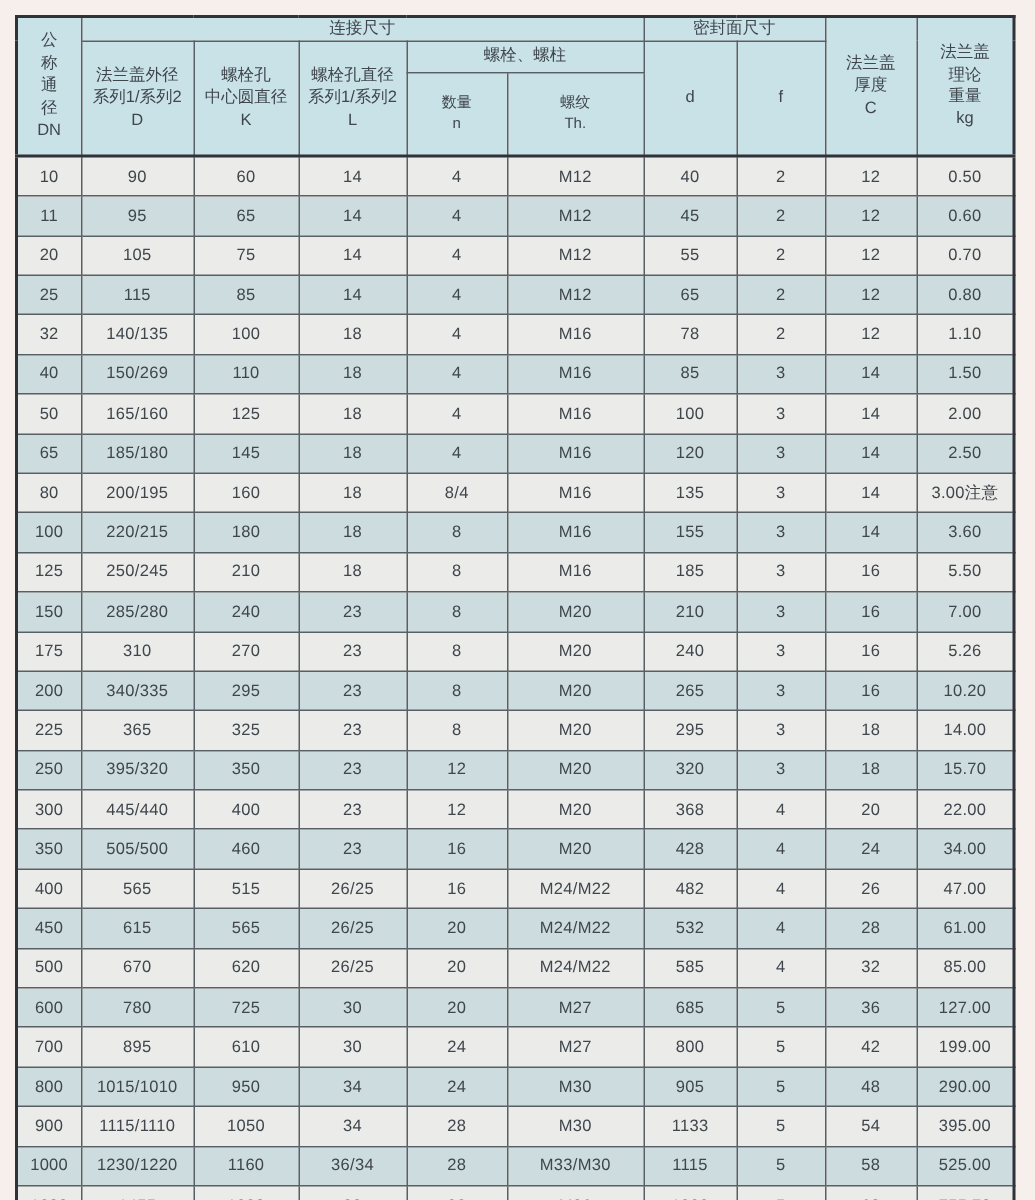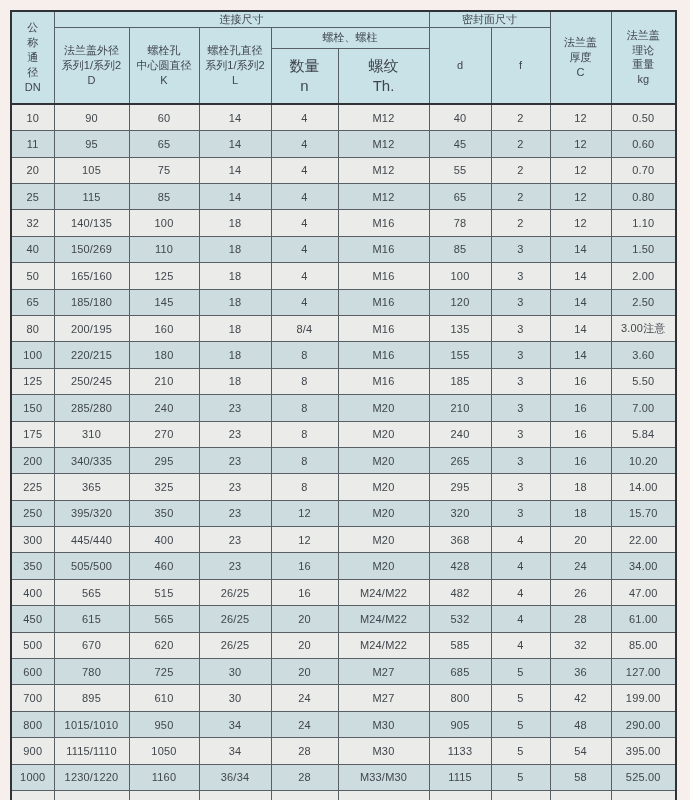--- a/index.html
+++ b/index.html
@@ -29,21 +29,21 @@
     border: 1px solid #596065;
     padding: 0 2px;
     text-align: center;
     vertical-align: middle;
     color: #3f464c;
     overflow: hidden;
   }
   thead th {
     background: #c9e2e8;
     font-weight: normal;
-    font-size: 15px;
+    font-size: 10px;
     line-height: 1.35;
     white-space: pre-line;
   }
   thead tr.h1 th { height: 14px; font-size: 11px; }
   thead tr.h2 th { height: 20px; font-size: 11px; }
   thead tr.h3 th { height: 54px; }
   thead { border-bottom: 2px solid #2f3338; }
   th.dn-head { font-size: 11px; line-height: 1.35; }
   tbody td {
     height: 25.4px;
@@ -256,21 +256,21 @@
         <tr class="odd">
           <td>175</td>
           <td>310</td>
           <td>270</td>
           <td>23</td>
           <td>8</td>
           <td>M20</td>
           <td>240</td>
           <td>3</td>
           <td>16</td>
-          <td>5.84</td>
+          <td>5.26</td>
         </tr>
         <tr class="even">
           <td>200</td>
           <td>340/335</td>
           <td>295</td>
           <td>23</td>
           <td>8</td>
           <td>M20</td>
           <td>265</td>
           <td>3</td>

